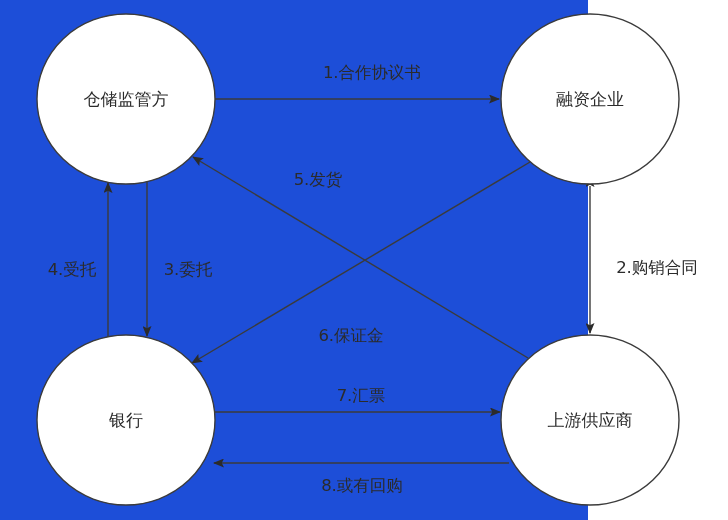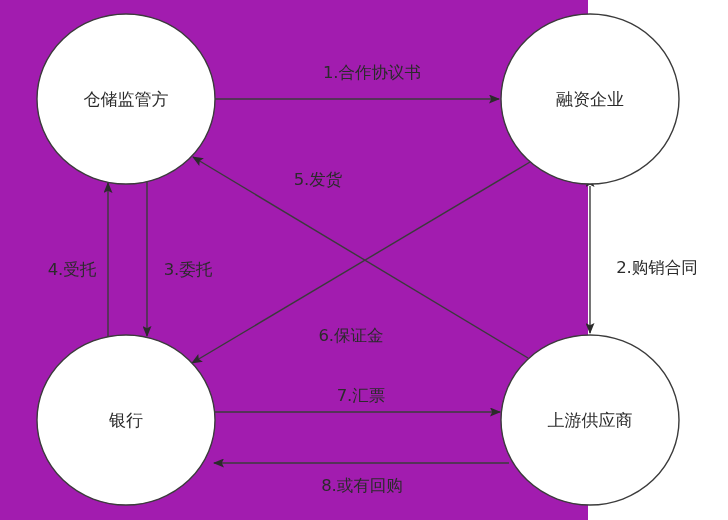--- a/index.html
+++ b/index.html
@@ -11,21 +11,21 @@
   body {
     width: 728px;
     height: 520px;
     overflow: hidden;
     font-family: "DejaVu Sans", "Liberation Sans", sans-serif;
   }
   #diagram-root {
     position: relative;
     width: 588px;
     height: 520px;
-    background: #a21caf;
+    background: #1d4ed8;
   }
   svg#diagram-svg {
     position: absolute;
     top: 0;
     left: 0;
     width: 728px;
     height: 520px;
     display: block;
   }
   .node-circle {

